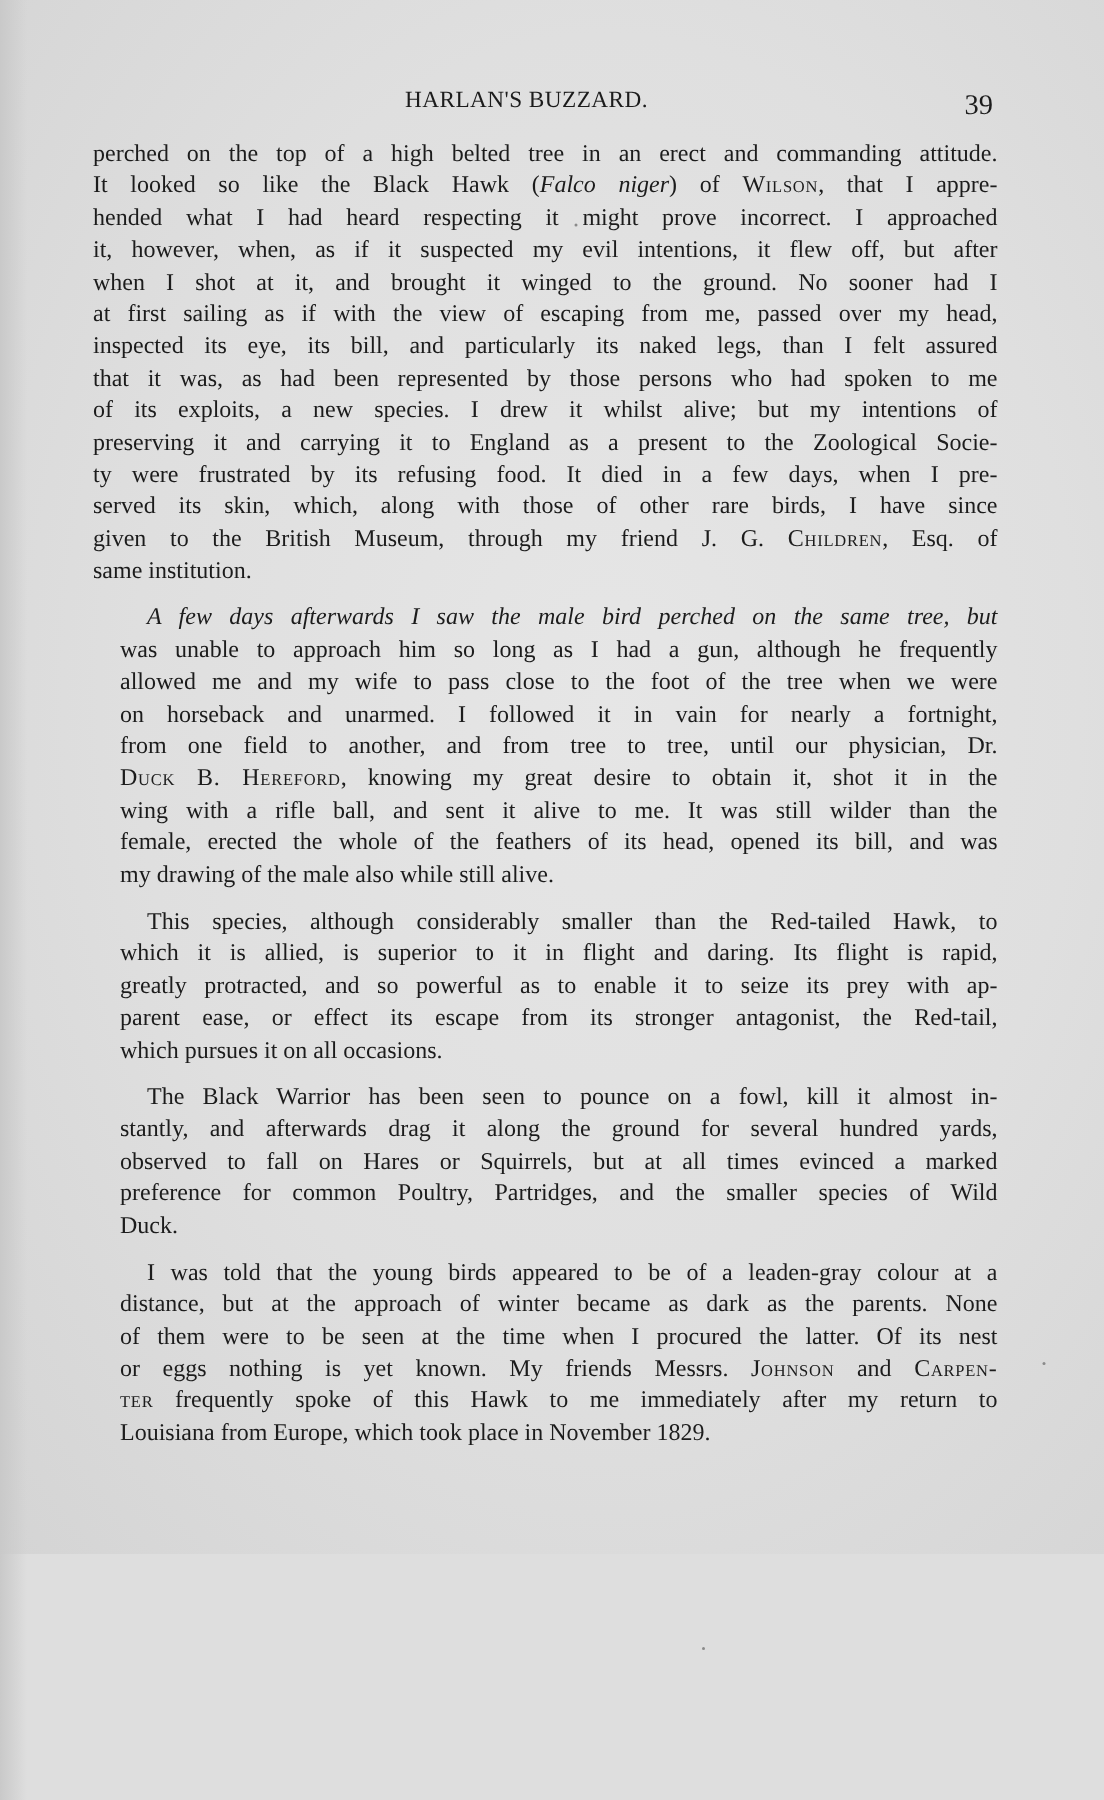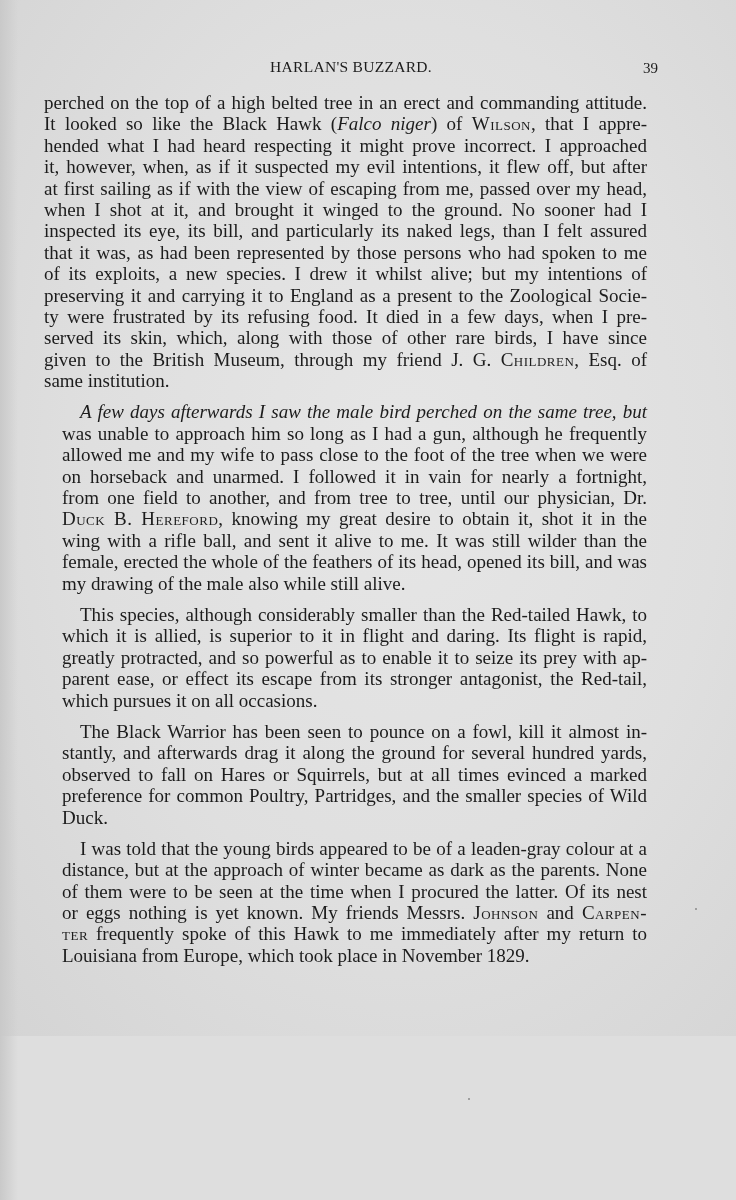--- a/index.html
+++ b/index.html
@@ -38,28 +38,28 @@
     }
     .running-head .title {
       position: absolute;
       left: 270px;
       top: 0;
     }
     .page-number {
       position: absolute;
       top: 60px;
       left: 643px;
-      font-size: 15px;
+      font-size: 19px;
     }
     .body-text {
       position: absolute;
-      left: 44px;
+      left: 62px;
       top: 92px;
       width: 603px;
-      font-size: 19px;
+      font-size: 16px;
       line-height: 21.4px;
       text-align: justify;
     }
     .para {
       margin: 0 0 10px 0;
     }
     .para.indent {
       text-indent: 18px;
     }
     .line {
@@ -96,22 +96,22 @@
     <span class="title">HARLAN'S BUZZARD.</span>
   </div>
   <div class="page-number">39</div>
 
   <div class="body-text" id="body-text">
       <div class="para">
         <span class="line"><span>perched on the top of a high belted tree in an erect and commanding attitude.</span></span>
         <span class="line"><span>It looked so like the Black Hawk (</span><span class="it">Falco niger</span><span>) of </span><span class="sc">Wilson</span><span>, that I appre-</span></span>
         <span class="line"><span>hended what I had heard respecting it might prove incorrect.  I approached</span></span>
         <span class="line"><span>it, however, when, as if it suspected my evil intentions, it flew off, but after</span></span>
+        <span class="line"><span>when I shot at it, and brought it winged to the ground.  No sooner had I</span></span>
         <span class="line"><span>at first sailing as if with the view of escaping from me, passed over my head,</span></span>
-        <span class="line"><span>when I shot at it, and brought it winged to the ground.  No sooner had I</span></span>
         <span class="line"><span>inspected its eye, its bill, and particularly its naked legs, than I felt assured</span></span>
         <span class="line"><span>that it was, as had been represented by those persons who had spoken to me</span></span>
         <span class="line"><span>of its exploits, a new species.  I drew it whilst alive; but my intentions of</span></span>
         <span class="line"><span>preserving it and carrying it to England as a present to the Zoological Socie-</span></span>
         <span class="line"><span>ty were frustrated by its refusing food.  It died in a few days, when I pre-</span></span>
         <span class="line"><span>served its skin, which, along with those of other rare birds, I have since</span></span>
         <span class="line"><span>given to the British Museum, through my friend J. G. </span><span class="sc">Children</span><span>, Esq. of</span></span>
         <span class="line last"><span>same institution.</span></span>
       </div>
       <div class="para indent">

